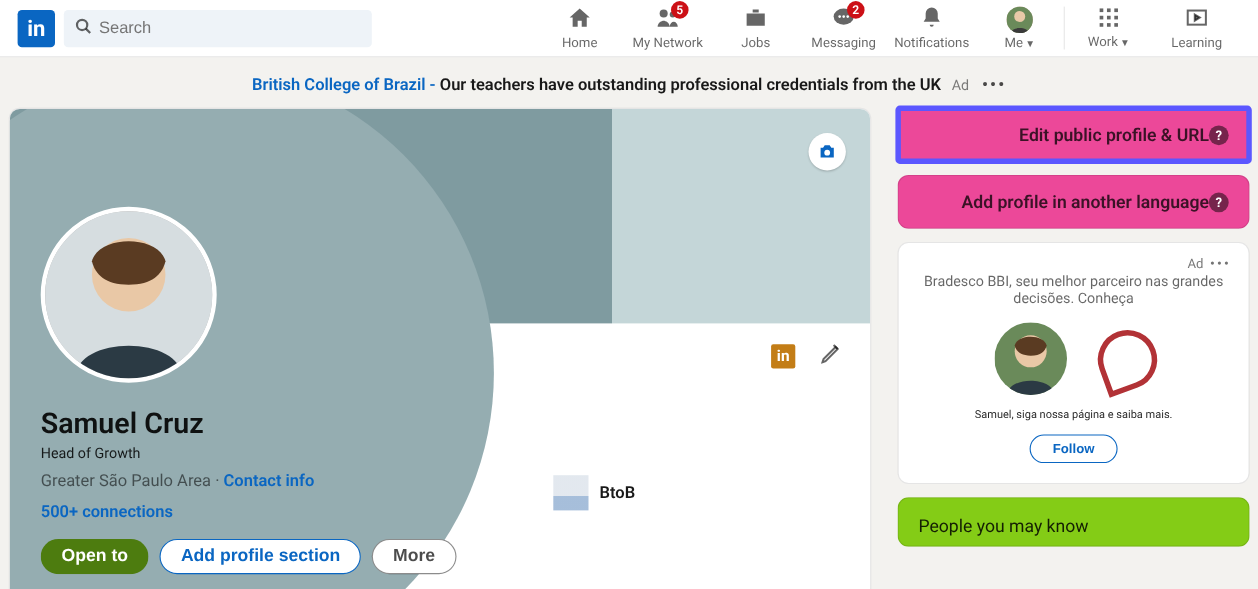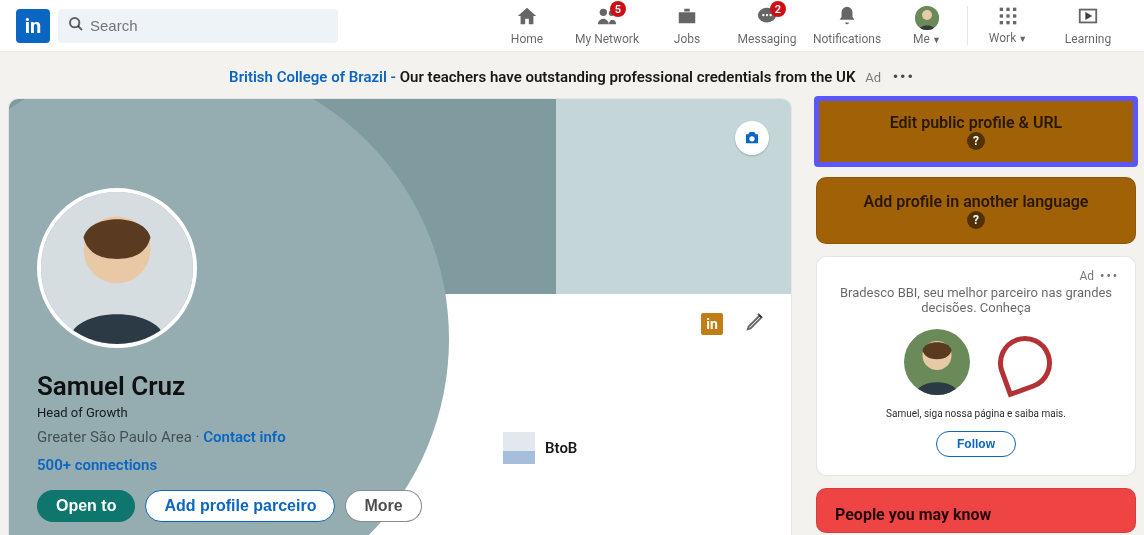--- a/index.html
+++ b/index.html
@@ -44,39 +44,39 @@
   .profile-text { flex:1; }
   .profile-name { font-size: 26px; font-weight: 600; line-height:1.25; }
   .profile-headline { font-size: 13px; color: rgba(0,0,0,0.85); margin-top:2px; }
   .profile-loc { font-size: 15px; color: rgba(0,0,0,0.55); margin-top: 8px; }
   .contact-link { color: #0a66c2; font-weight:600; cursor:pointer; }
   .connections { color: #0a66c2; font-weight:600; font-size:15px; margin-top:10px; cursor:pointer; }
   .company { display:flex; align-items:center; gap:10px; font-size:15px; font-weight:600; margin-top:4px; width:260px; }
   .company-logo { width:32px; height:32px; background: linear-gradient(to top, #6b93c2 40%, #d0d9e4 40%); opacity:0.6; }
   .profile-buttons { display:flex; gap:10px; margin-top:16px; }
   .btn { border-radius: 20px; padding: 6px 18px; font-weight:600; font-size:16px; cursor:pointer; border:1px solid transparent; }
-  .btn-primary { background:#0f766e; color:#fff; }
+  .btn-primary { background:#4d7c0f; color:#fff; }
   .btn-outline-blue { border:1.5px solid #0a66c2; color:#0a66c2; background:#fff; }
   .btn-outline-grey { border:1.5px solid rgba(0,0,0,0.45); color: rgba(0,0,0,0.7); background:#fff; }
   
-  .side-link { background:#a16207; border:1px solid rgba(0,0,0,0.1); border-radius:10px; padding:14px 18px; display:flex; align-items:center; justify-content:center; font-weight:600; color:rgba(0,0,0,0.75); font-size:16px; cursor:pointer;flex-direction:column; }
+  .side-link { background:#ec4899; border:1px solid rgba(0,0,0,0.1); border-radius:10px; padding:14px 18px; display:flex; align-items:center; justify-content:flex-end; font-weight:600; color:rgba(0,0,0,0.75); font-size:16px; cursor:pointer; }
   .side-link.highlight { outline:5px solid #5b57ff; outline-offset:-3px; border-radius:2px; }
   .help-icon { width:18px; height:18px; border-radius:50%; background:rgba(0,0,0,0.5); color:#fff; font-size:12px; font-weight:700; display:flex; align-items:center; justify-content:center; }
   .right > * + * { margin-top:12px; }
   .sponsor-card { background:#fff; border:1px solid rgba(0,0,0,0.1); border-radius:10px; padding:12px 16px 18px; text-align:center; }
   .sponsor-top { display:flex; justify-content:flex-end; align-items:center; gap:6px; color:rgba(0,0,0,0.55); font-size:12px; }
   .sponsor-dots { letter-spacing:2px; font-weight:700; cursor:pointer; }
   .sponsor-text { font-size:13px; color:rgba(0,0,0,0.6); margin-top:2px; }
   .sponsor-imgs { display:flex; justify-content:center; gap:26px; margin:14px 0 12px; align-items:center; }
   .sponsor-avatar { width:66px; height:66px; border-radius:50%; overflow:hidden; }
   .sponsor-logo { width:52px; height:52px; position:relative; }
   .sponsor-logo::before { content:''; position:absolute; width:44px; height:44px; border:5px solid #b23236; border-radius:50% 50% 50% 0; transform:rotate(-20deg); left:2px; top:0; }
   .sponsor-line { font-size:10px; color:rgba(0,0,0,0.85); margin-top:13px; }
   .follow-btn { border:1.5px solid #0a66c2; color:#0a66c2; background:#fff; border-radius:20px; padding:5px 20px; font-weight:600; font-size:12px; margin-top:12px; cursor:pointer; }
-  .people-card { background:#ef4444; border:1px solid rgba(0,0,0,0.1); border-radius:10px; padding:16px 18px 8px; font-weight:700; font-size:16px; color:rgba(0,0,0,0.85); }
+  .people-card { background:#84cc16; border:1px solid rgba(0,0,0,0.1); border-radius:10px; padding:16px 18px 8px; font-weight:400; font-size:16px; color:rgba(0,0,0,0.85); }
   
   svg.person { width:100%; height:100%; display:block; }
 </style>
 </head>
 <body>
 
 <div class="nav">
   <div class="nav-left">
     <div class="logo">in</div>
     <div class="search">
@@ -205,21 +205,21 @@
         <div class="profile-main">
           <div class="profile-text">
             <div class="profile-name">Samuel Cruz</div>
             <div class="profile-headline">Head of Growth</div>
             <div class="profile-loc">
               <span>Greater São Paulo Area</span> · <span class="contact-link">Contact info</span>
             </div>
             <div class="connections">500+ connections</div>
             <div class="profile-buttons">
               <button class="btn btn-primary">Open to</button>
-              <button class="btn btn-outline-blue">Add profile parceiro</button>
+              <button class="btn btn-outline-blue">Add profile section</button>
               <button class="btn btn-outline-grey">More</button>
             </div>
           </div>
           <div class="company">
             <div class="company-logo"></div>
             <span>BtoB</span>
           </div>
         </div>
       </div>
     </div>

